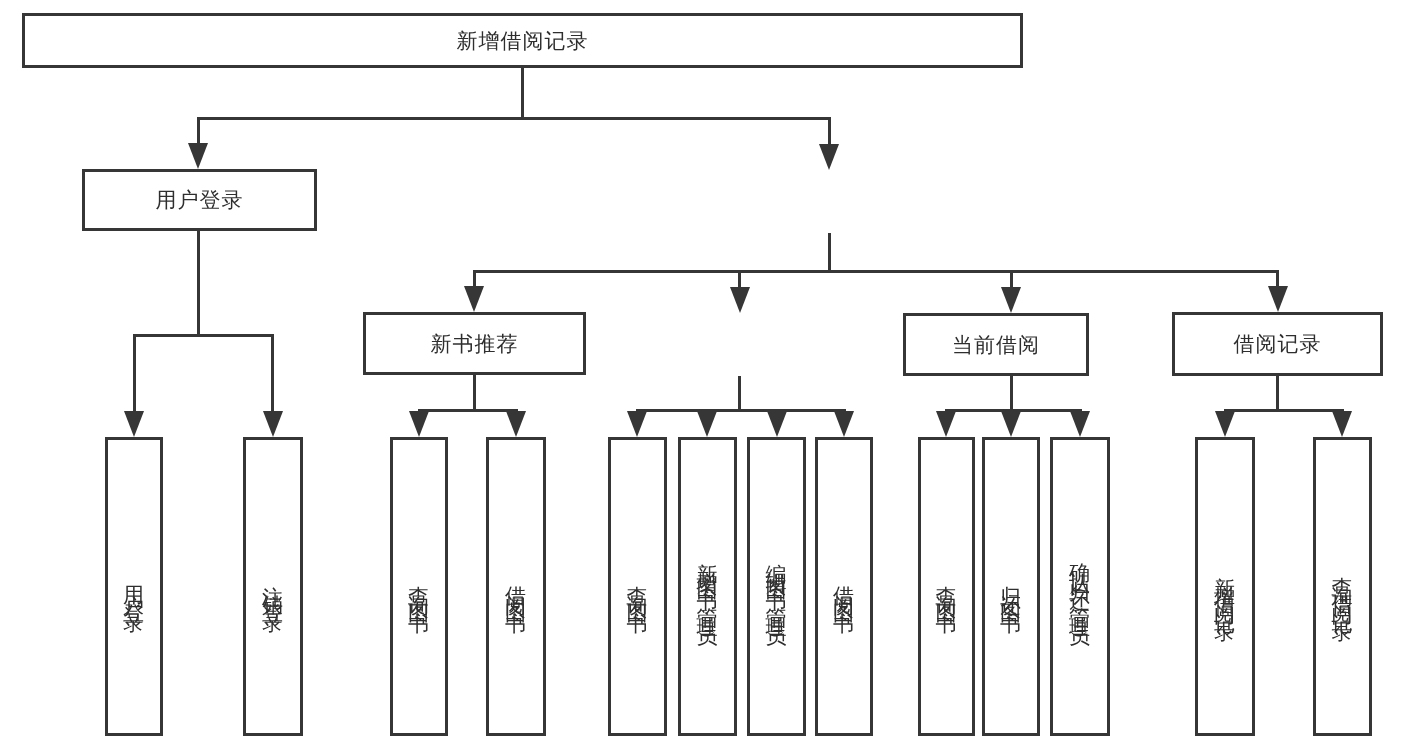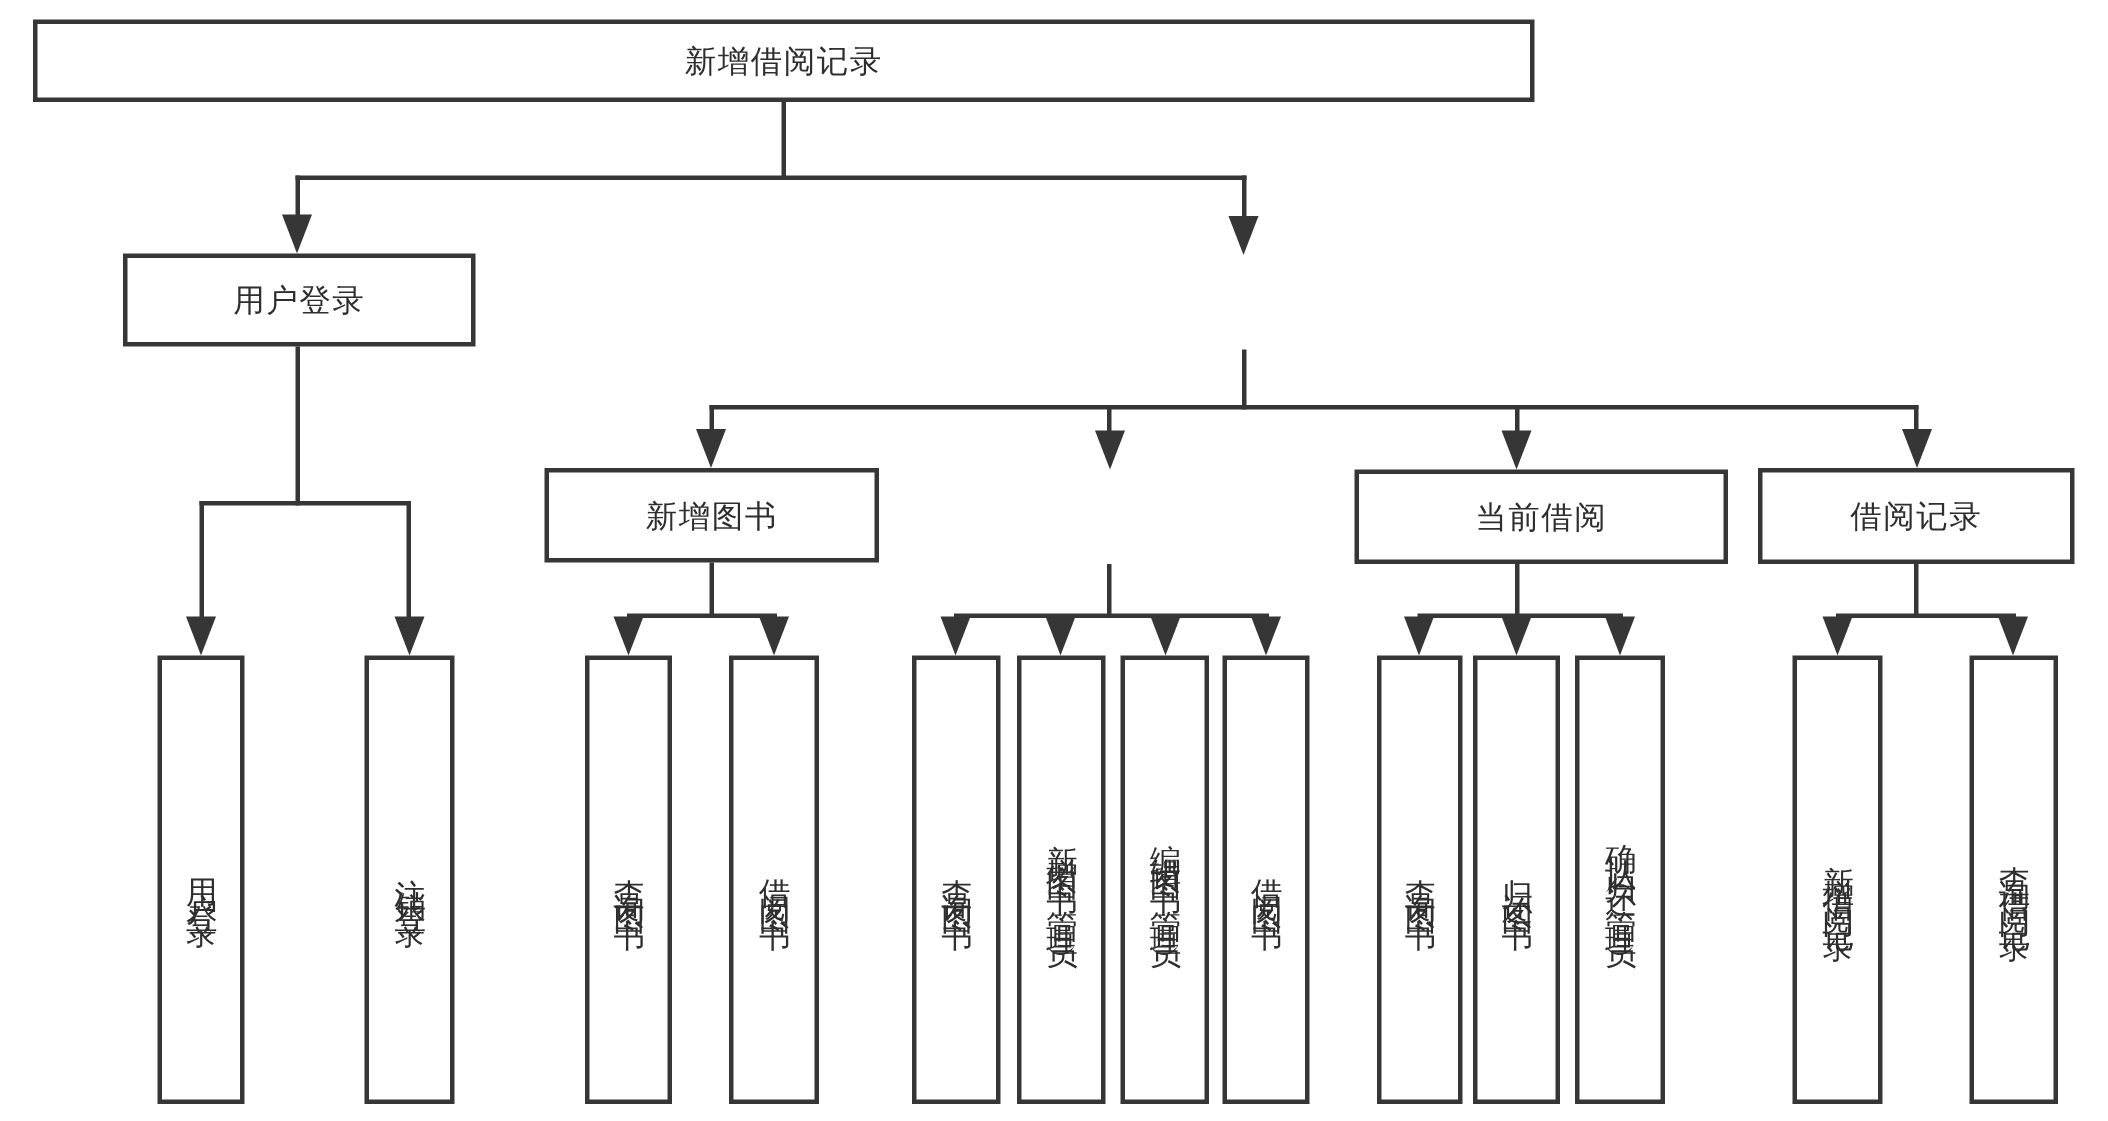--- a/index.html
+++ b/index.html
@@ -71,23 +71,23 @@
 
   <div class="hnode" style="left:22px;top:13px;width:1001px;height:55px">
     <span class="hlabel">新增借阅记录</span>
   </div>
 
   <div class="hnode" style="left:82px;top:169px;width:235px;height:62px">
     <span class="hlabel">用户登录</span>
   </div>
 
   <div class="hnode" style="left:363px;top:312px;width:223px;height:63px">
-    <span class="hlabel">新增图书</span>
+    <span class="hlabel">新书推荐</span>
   </div>
-  <div class="hnode" style="left:903px;top:313px;width:249px;height:63px">
+  <div class="hnode" style="left:903px;top:313px;width:186px;height:63px">
     <span class="hlabel">当前借阅</span>
   </div>
   <div class="hnode" style="left:1172px;top:312px;width:211px;height:64px">
     <span class="hlabel">借阅记录</span>
   </div>
 
   <div class="vnode" style="left:105px;top:437px;width:58px;height:299px">
     <span class="vlabel">用户登录</span>
   </div>
   <div class="vnode" style="left:243px;top:437px;width:60px;height:299px">

